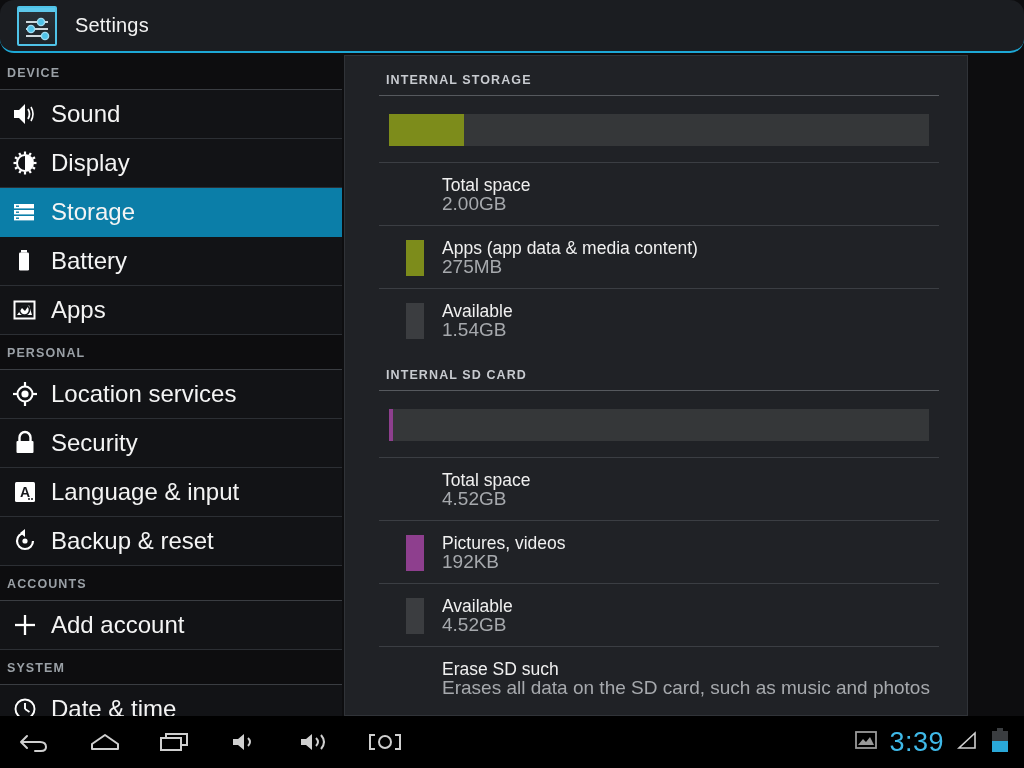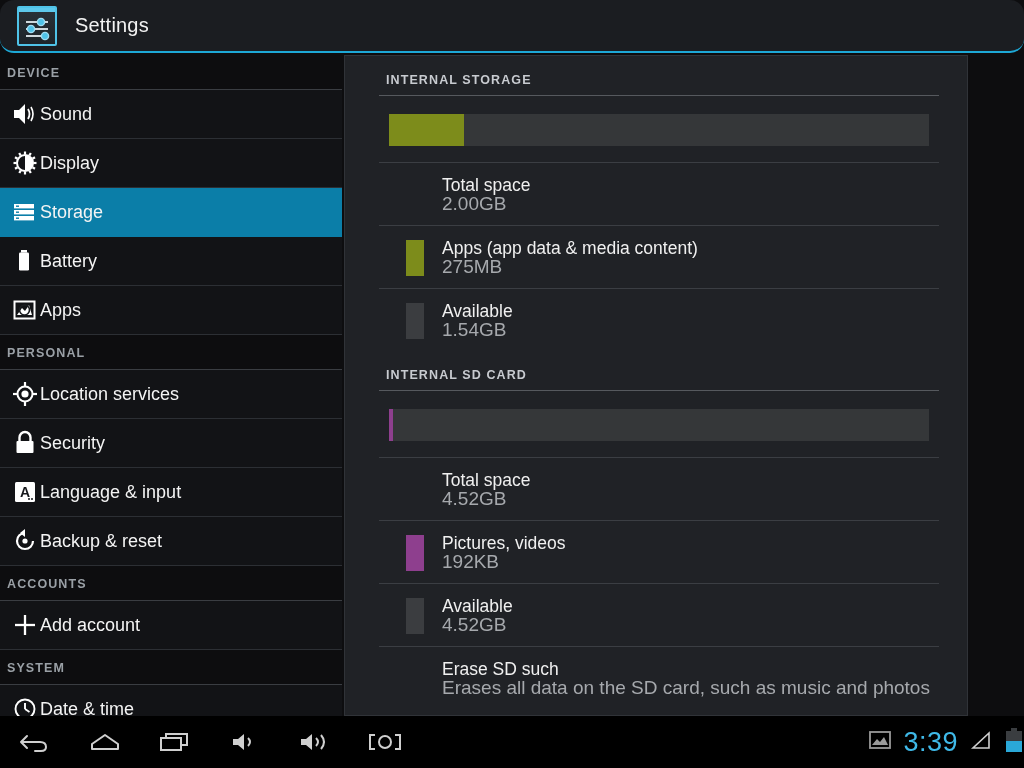--- a/index.html
+++ b/index.html
@@ -45,21 +45,21 @@
     height: 49px; display: flex; align-items: center;
     border-bottom: 1px solid #2c2f34; background: #121316;
     padding-left: 10px;
   }
   .nav-item.selected { background: #0b7ea8; border-bottom-color: #0b7ea8; }
   .nav-icon {
     width: 30px; min-width: 30px; height: 30px;
     display: flex; align-items: center; justify-content: center;
     color: #fff;
   }
-  .nav-label { color: #f4f4f4; font-size: 18px; }
+  .nav-label { color: #f4f4f4; font-size: 24px; margin-left: 11px; }
 
   
   .content {
     position: absolute; left: 344px; top: 55px;
     width: 624px; height: 661px;
     background: #202226;
     border: 1px solid #303338;
     overflow: hidden;
   }
   .content-inner { padding: 0 28px 0 34px; }
@@ -86,21 +86,21 @@
 
   
   .navbar {
     position: absolute; left: 0; bottom: 0; width: 1024px; height: 52px;
     background: #000; display: flex; align-items: center;
   }
   .nav-btn {
     width: 70px; height: 52px; display: flex; align-items: center; justify-content: center;
   }
   .navbar .spacer { flex: 1; }
-  .status-area { display: flex; align-items: center; gap: 11px; }
+  .status-area { display: flex; align-items: center; padding-right: 14px; gap: 11px; }
   .clock { color: #3fb9e8; font-size: 27px; letter-spacing: .5px; }
 </style>
 </head>
 <body>
 
 <div id="app">
 
   <div class="titlebar">
     <div class="app-icon">
       <div class="topbar"></div>

